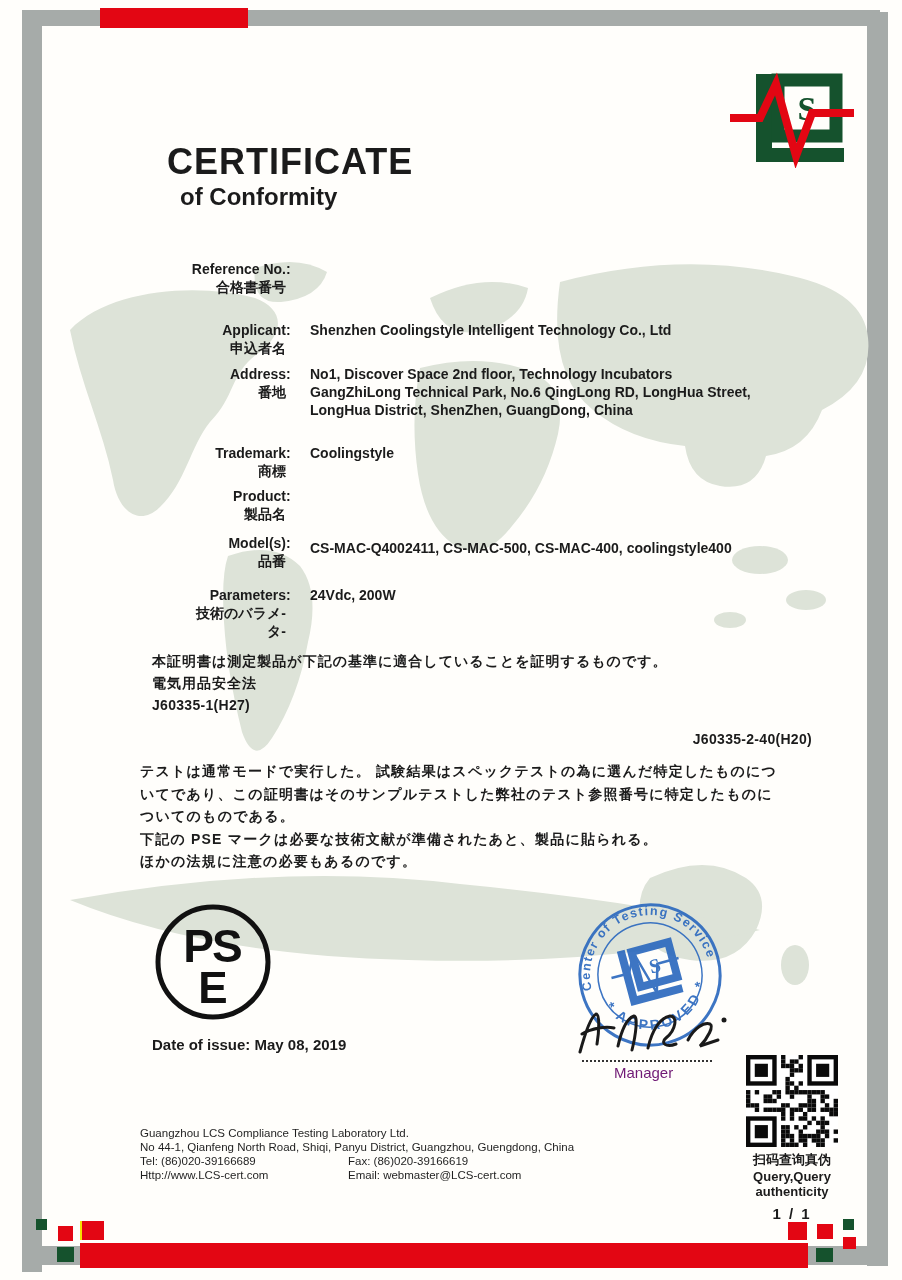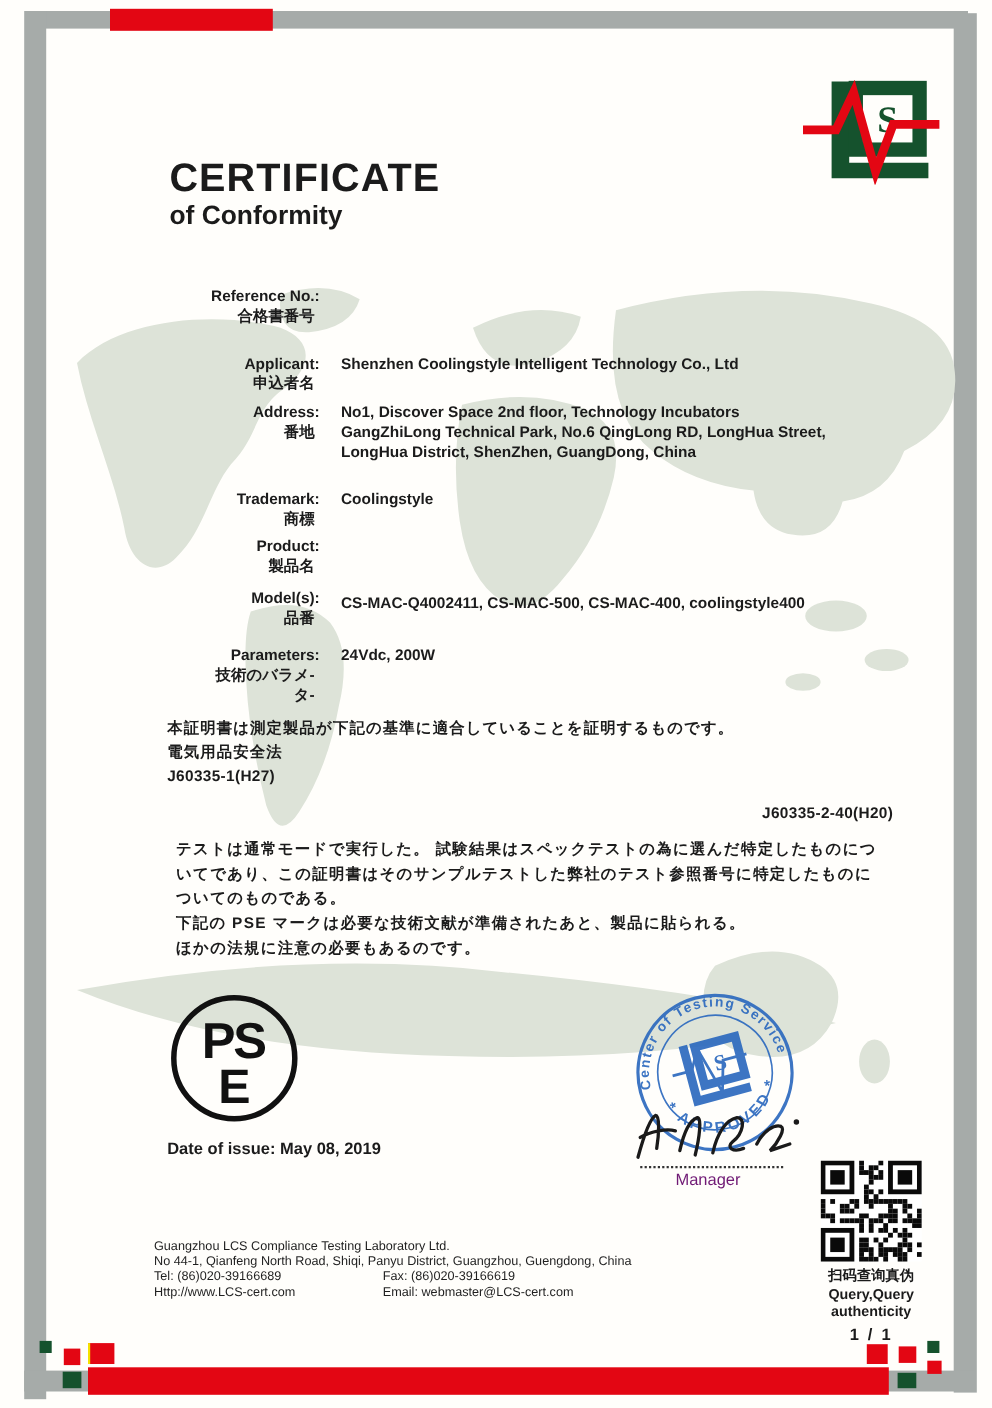--- a/index.html
+++ b/index.html
@@ -19,40 +19,40 @@
   .sq.green{background:#15522d;}
   .sq.yellow-edge{border-left:2px solid #f5e100;}
 
   
   #map{position:absolute;left:0;top:0;z-index:1;}
 
   .layer{position:absolute;z-index:3;}
 
   
   #logo{left:726px;top:66px;}
-  #title{left:154px;top:142px;}
+  #title{left:167px;top:142px;}
   #title .t1{font-size:36px;font-weight:bold;letter-spacing:1px;line-height:40px;}
-  #title .t2{font-size:24px;font-weight:bold;line-height:30px;}
+  #title .t2{font-size:24px;font-weight:bold;line-height:30px;margin-left:13px;}
 
   
   #fields{left:152px;top:260px;width:640px;}
   .frow{display:grid;grid-template-columns:134px 24px 1fr;align-items:start;}
   .flabel{font-size:14px;font-weight:bold;line-height:18px;white-space:pre-line;text-align:right;}
   .flabel .jp{font-weight:600;}
   .fcolon{font-size:14px;font-weight:bold;line-height:18px;}
   .fvalue{font-size:14px;font-weight:bold;line-height:18px;white-space:pre-line;}
   .mb61{margin-bottom:25px;} .mb44{margin-bottom:8px;} .mbaddr{margin-bottom:25px;}
   .mb43{margin-bottom:7px;}  .mb47{margin-bottom:11px;} .mb52{margin-bottom:16px;}
 
   
   #statement{left:152px;top:650px;width:660px;font-size:14px;font-weight:600;
              letter-spacing:1px;line-height:22px;}
   #statement .std2{margin-top:12px;font-weight:bold;letter-spacing:.3px;text-align:right;}
   #statement .std1{font-weight:bold;letter-spacing:.3px;}
-  #notes{left:160px;top:760px;width:680px;font-size:14px;font-weight:600;
+  #notes{left:140px;top:760px;width:680px;font-size:14px;font-weight:600;
          letter-spacing:1.2px;line-height:22.5px;white-space:pre-line;}
 
   
   #pse{left:153px;top:900px;}
   #stamp{left:555px;top:880px;opacity:.92;}
   #signature{left:572px;top:1002px;}
   #sig-line{left:582px;top:1040px;width:130px;height:20px;border-bottom:2px dotted #333;}
   #manager{left:614px;top:1064px;font-size:15px;color:#701a75;}
 
   #issue{left:152px;top:1036px;font-size:15px;font-weight:bold;}

